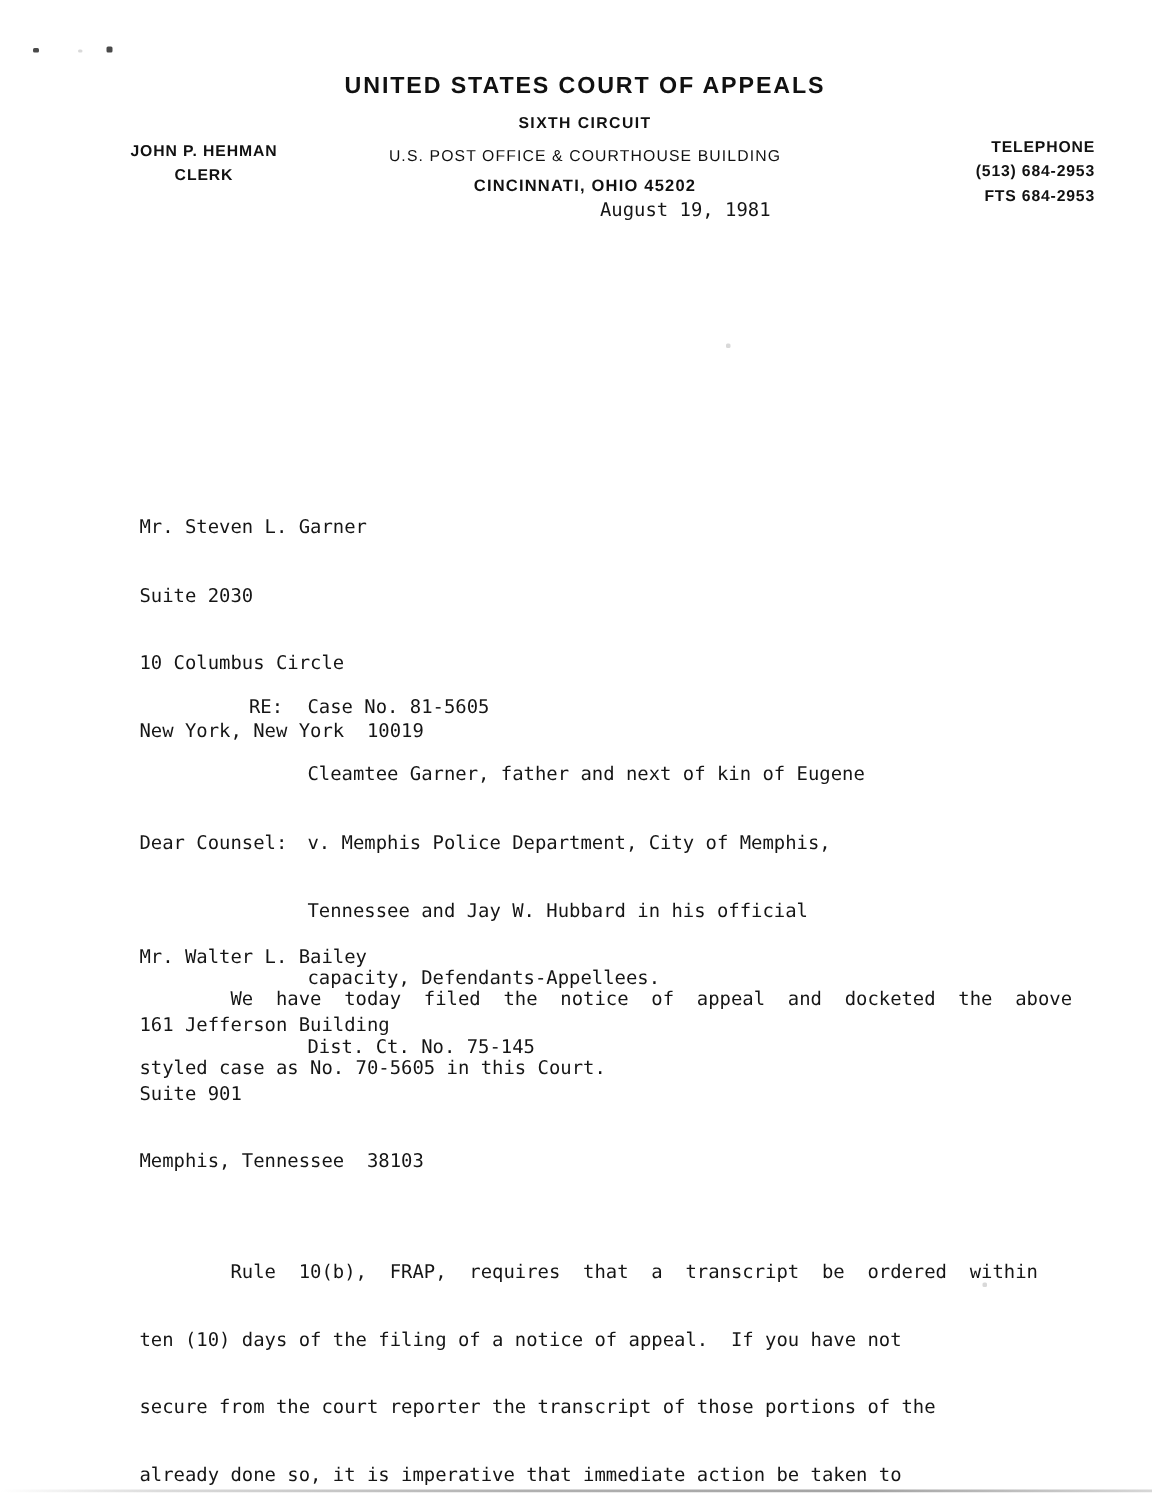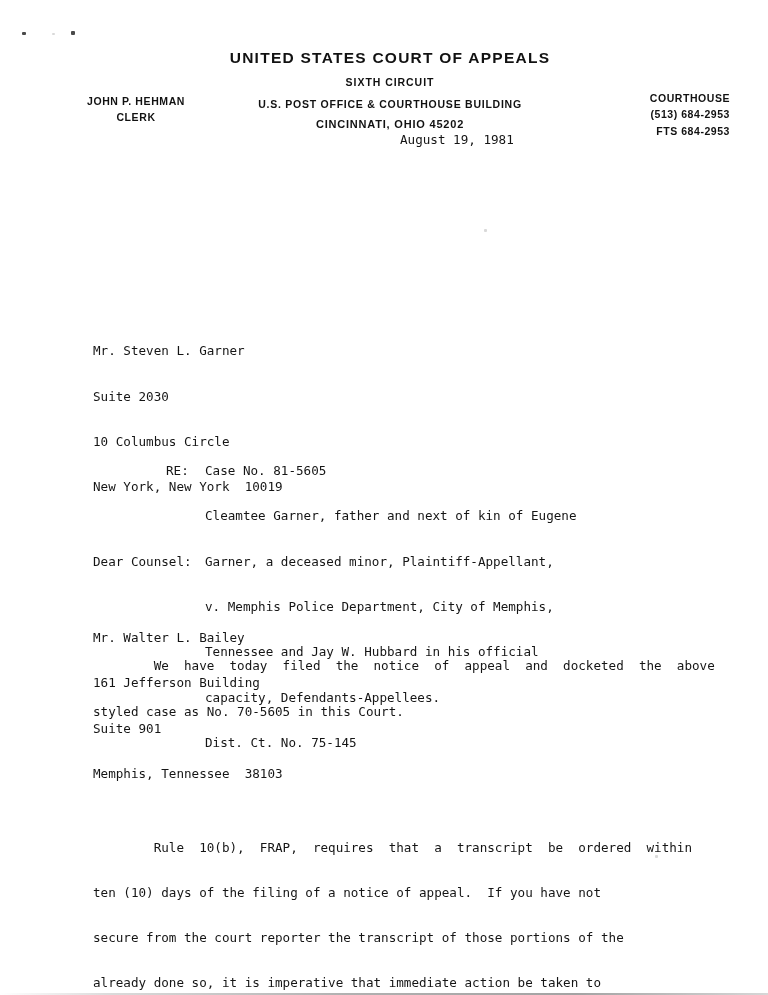--- a/index.html
+++ b/index.html
@@ -70,21 +70,21 @@
   }
   .lh-sub {
     font-size: 10.5px;
     font-weight: 700;
     letter-spacing: 0.95px;
     margin-top: 8px;
     line-height: 1.35;
   }
   .lh-sub2 {
     font-size: 10.5px;
-    font-weight: 700;
+    font-weight: 400;
     letter-spacing: 0.75px;
     margin-top: 7px;
     line-height: 1.35;
   }
   .lh-sub3 {
     font-size: 11px;
     font-weight: 700;
     letter-spacing: 0.8px;
     margin-top: 6px;
     line-height: 1.35;
@@ -192,21 +192,21 @@
       <div class="lh-sub2">U.S. POST OFFICE &amp; COURTHOUSE BUILDING</div>
       <div class="lh-sub3">CINCINNATI, OHIO 45202</div>
     </div>
 
     <div class="lh-clerk">
       <div>JOHN P. HEHMAN</div>
       <div>CLERK</div>
     </div>
 
     <div class="lh-phone">
-      <div>COURTHOUSE</div>
+      <div>TELEPHONE</div>
       <div>(513) 684-2953</div>
       <div>FTS 684-2953</div>
     </div>
   </div>
 
   <div class="tw date-line">August 19, 1981</div>
 
   <div class="tw addresses">
     <div>
       <div>Mr. Steven L. Garner</div>
@@ -227,24 +227,20 @@
     <div class="re-row">
       <span class="re-label">RE:</span>
       <span>Case No. 81-5605</span>
     </div>
     <div class="re-row">
       <span class="re-label"></span>
       <span>Cleamtee Garner, father and next of kin of Eugene</span>
     </div>
     <div class="re-row">
       <span class="re-label"></span>
-      <span>Garner, a deceased minor, Plaintiff-Appellant,</span>
-    </div>
-    <div class="re-row">
-      <span class="re-label"></span>
       <span>v. Memphis Police Department, City of Memphis,</span>
     </div>
     <div class="re-row">
       <span class="re-label"></span>
       <span>Tennessee and Jay W. Hubbard in his official</span>
     </div>
     <div class="re-row">
       <span class="re-label"></span>
       <span>capacity, Defendants-Appellees.</span>
     </div>

